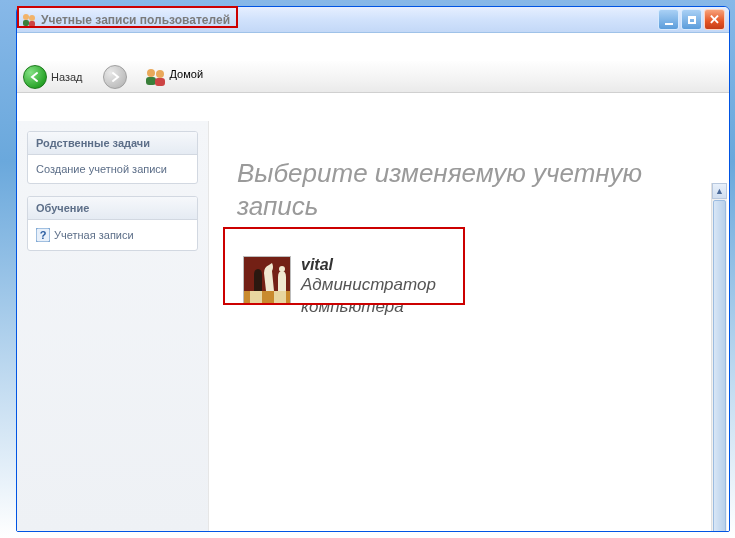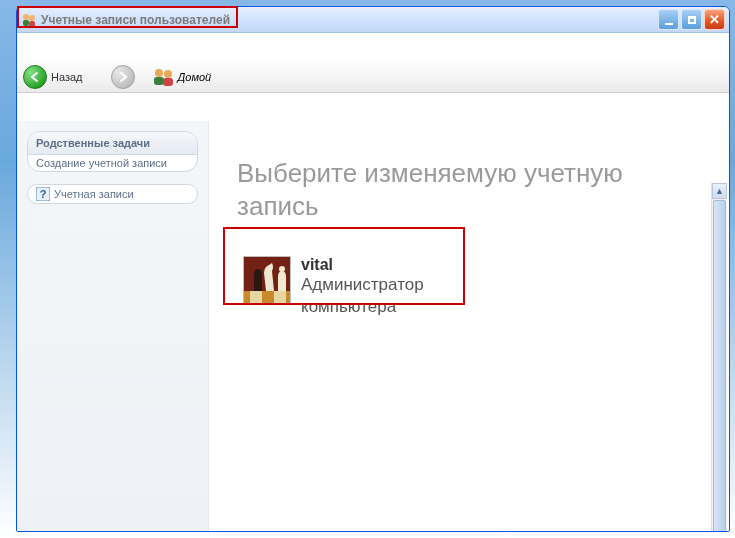--- a/index.html
+++ b/index.html
@@ -107,77 +107,77 @@
     border: 1px solid #1d7a1d;
   }
   .navbtn.fwd {
     background: radial-gradient(circle at 30% 30%, #e8e8e8 0%, #c0c0c0 70%, #a8a8a8 100%);
     border: 1px solid #a0a0a0;
   }
   .navbtn svg { width: 12px; height: 12px; }
   .nav-label {
     font-size: 11px;
     color: #333;
-    margin-right: 24px;
+    margin-right: 16px;
     cursor: pointer;
   }
   .home-group {
     display: flex;
-    align-items: center;
-    cursor: pointer;
-    font-style: italic;
+    align-items: flex-start;
+    cursor: pointer;
   }
   .home-group .icon-users { width: 22px; height: 18px; margin-right: 3px; }
 
   .body-area {
     flex: 1;
     display: flex;
     background: #fff;
     overflow: hidden;
     position: relative;
   }
   .sidebar {
     width: 192px;
     background: linear-gradient(to bottom, #f4f6f9 0%, #eef1f5 100%);
     padding: 10px 10px;
     border-right: 1px solid #e6e6e6;
   }
   .panel {
     background: #fff;
     border: 1px solid #d2d8e1;
-    border-radius: 13px;
+    border-radius: 3px;
     margin-bottom: 12px;
     overflow: hidden;
   }
   .panel-head {
     background: linear-gradient(to bottom, #f6f8fb 0%, #e5ebf3 100%);
     padding: 5px 8px;
     font-weight: bold;
     color: #5c6e88;
     font-size: 11px;
     border-bottom: 1px solid #d2d8e1;
   }
   .panel-body {
-    padding: 2px 8px;
+    padding: 8px 8px;
     font-size: 11px;
   }
   .panel-body a {
     color: #5c6e88;
     text-decoration: none;
     cursor: pointer;
     display: flex;
     align-items: center;
     gap: 4px;
   }
   .panel-body a svg { width: 14px; height: 14px; }
 
   .content {
     flex: 1;
     padding: 36px 28px;
     position: relative;
+    font-style: italic;
   }
   .page-title {
     font-size: 26px;
     color: #9a9a9a;
     line-height: 1.25;
     font-family: Tahoma, Arial, sans-serif;
     margin-bottom: 28px;
   }
   .accounts-row {
     display: flex;
@@ -304,20 +304,21 @@
   <div class="body-area">
 
     <div class="sidebar">
       <div class="panel">
         <div class="panel-head">Родственные задачи</div>
         <div class="panel-body">
           <a>Создание учетной записи</a>
         </div>
       </div>
       <div class="panel">
+        <div class="panel-head">Обучение</div>
         <div class="panel-body">
           <a>
             <svg viewBox="0 0 14 14">
               <rect x="0" y="0" width="14" height="14" rx="2" fill="#e8f0fa" stroke="#5b8fc7"></rect>
               <text x="7" y="11" text-anchor="middle" font-size="11" font-weight="bold" fill="#2a5ca0">?</text>
             </svg>
             <span>Учетная записи</span>
           </a>
         </div>
       </div>

